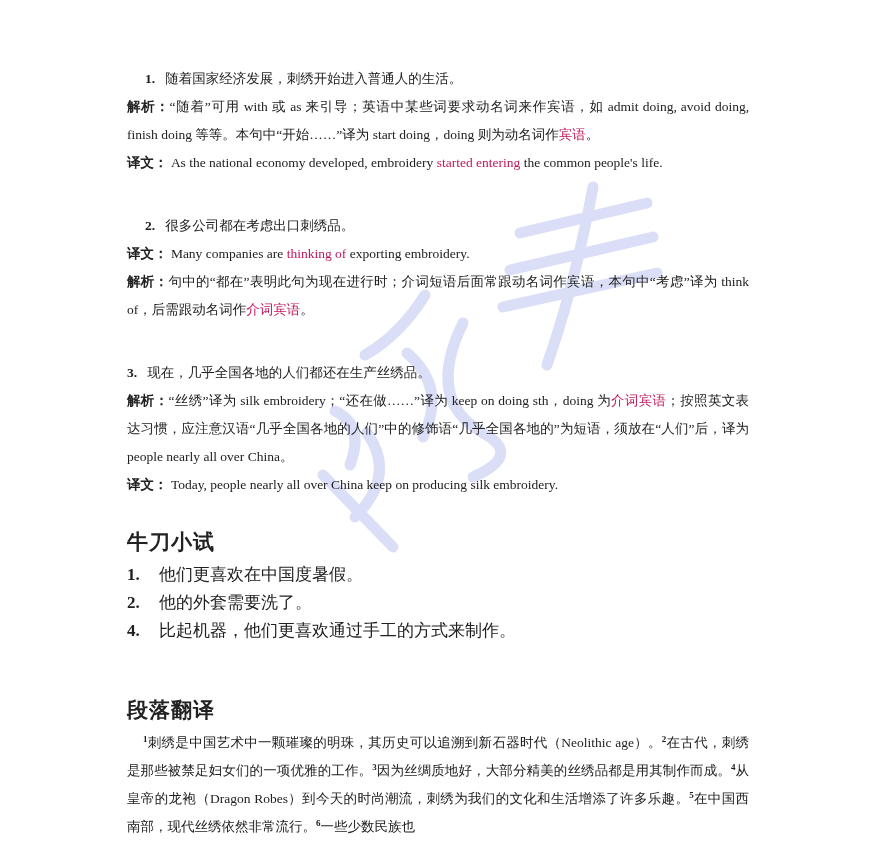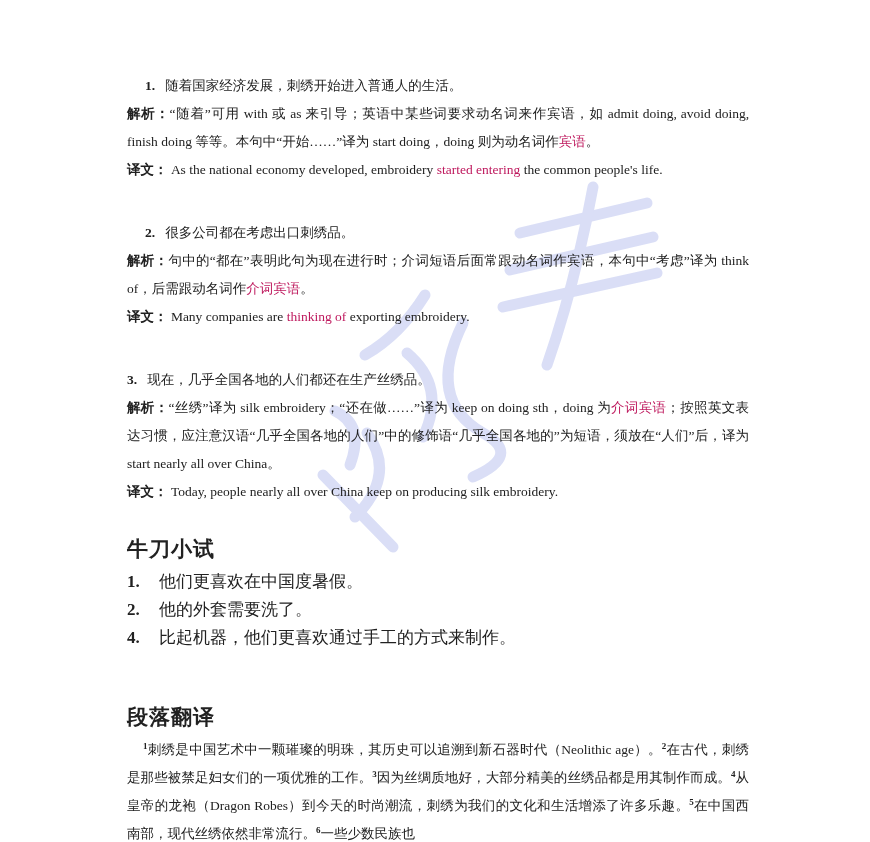--- a/index.html
+++ b/index.html
@@ -31,21 +31,21 @@
   .ex-head {
     font-size: 13.5px;
     line-height: 28px;
   }
   .ex-head .n {
     font-weight: 700;
     margin-right: 10px;
   }
   .indent1 { padding-left: 18px; }
   .ex { margin-top: 35px; }
-  .ex:first-child { margin-top: 16px; }
+  .ex:first-child { margin-top: 9px; }
   .lbl { font-weight: 700; }
   .en  { font-weight: 400; }
   .red { color: #be185d; }
   sup {
     font-size: 9px;
     font-weight: 700;
     line-height: 0;
     vertical-align: super;
   }
   .h2 {
@@ -101,29 +101,29 @@
         <span class="n">1.</span><span>随着国家经济发展，刺绣开始进入普通人的生活。</span>
       </div>
       <p class="para"><span class="lbl">解析：</span><span>“随着”可用 </span><span class="en">with</span><span> 或 </span><span class="en">as</span><span> 来引导；英语中某些词要求动名词来作宾语，如 </span><span class="en">admit doing, avoid doing, finish doing</span><span> 等等。本句中“开始……”译为 </span><span class="en">start doing</span><span>，</span><span class="en">doing</span><span> 则为动名词作</span><span class="red">宾语</span><span>。</span></p>
       <p class="para"><span class="lbl">译文：</span><span> </span><span class="en">As the national economy developed, embroidery </span><span class="en red">started entering</span><span class="en"> the common people's life.</span></p>
     </section>
 
     <section class="ex">
       <div class="ex-head indent1">
         <span class="n">2.</span><span>很多公司都在考虑出口刺绣品。</span>
       </div>
+      <p class="para"><span class="lbl">译文：</span><span> </span><span class="en">Many companies are </span><span class="en red">thinking of</span><span class="en"> exporting embroidery.</span></p>
       <p class="para"><span class="lbl">解析：</span><span>句中的“都在”表明此句为现在进行时；介词短语后面常跟动名词作宾语，本句中“考虑”译为 </span><span class="en">think of</span><span>，后需跟动名词作</span><span class="red">介词宾语</span><span>。</span></p>
-      <p class="para"><span class="lbl">译文：</span><span> </span><span class="en">Many companies are </span><span class="en red">thinking of</span><span class="en"> exporting embroidery.</span></p>
     </section>
 
     <section class="ex">
       <div class="ex-head">
         <span class="n">3.</span><span>现在，几乎全国各地的人们都还在生产丝绣品。</span>
       </div>
-      <p class="para"><span class="lbl">解析：</span><span>“丝绣”译为 </span><span class="en">silk embroidery</span><span>；“还在做……”译为 </span><span class="en">keep on doing sth</span><span>，</span><span class="en">doing</span><span> 为</span><span class="red">介词宾语</span><span>；按照英文表达习惯，应注意汉语“几乎全国各地的人们”中的修饰语“几乎全国各地的”为短语，须放在“人们”后，译为 </span><span class="en">start nearly all over China</span><span>。</span></p>
+      <p class="para"><span class="lbl">解析：</span><span>“丝绣”译为 </span><span class="en">silk embroidery</span><span>；“还在做……”译为 </span><span class="en">keep on doing sth</span><span>，</span><span class="en">doing</span><span> 为</span><span class="red">介词宾语</span><span>；按照英文表达习惯，应注意汉语“几乎全国各地的人们”中的修饰语“几乎全国各地的”为短语，须放在“人们”后，译为 </span><span class="en">people nearly all over China</span><span>。</span></p>
       <p class="para"><span class="lbl">译文：</span><span> </span><span class="en">Today, people nearly all over China keep on producing silk embroidery.</span></p>
     </section>
 
     <h2 class="h2">牛刀小试</h2>
 
     <div class="practice-item">
       <span class="n">1.</span><span>他们更喜欢在中国度暑假。</span>
     </div>
     <div class="practice-item">
       <span class="n">2.</span><span>他的外套需要洗了。</span>

